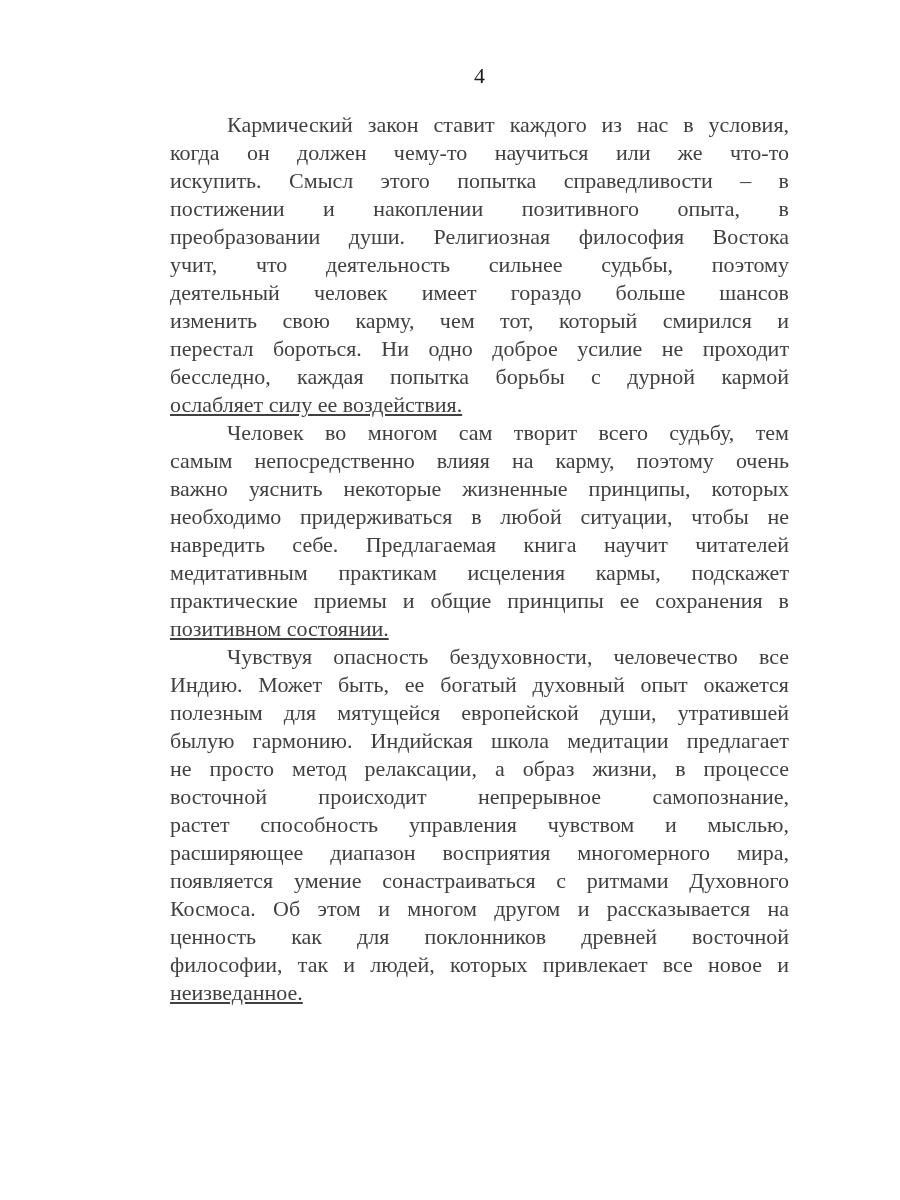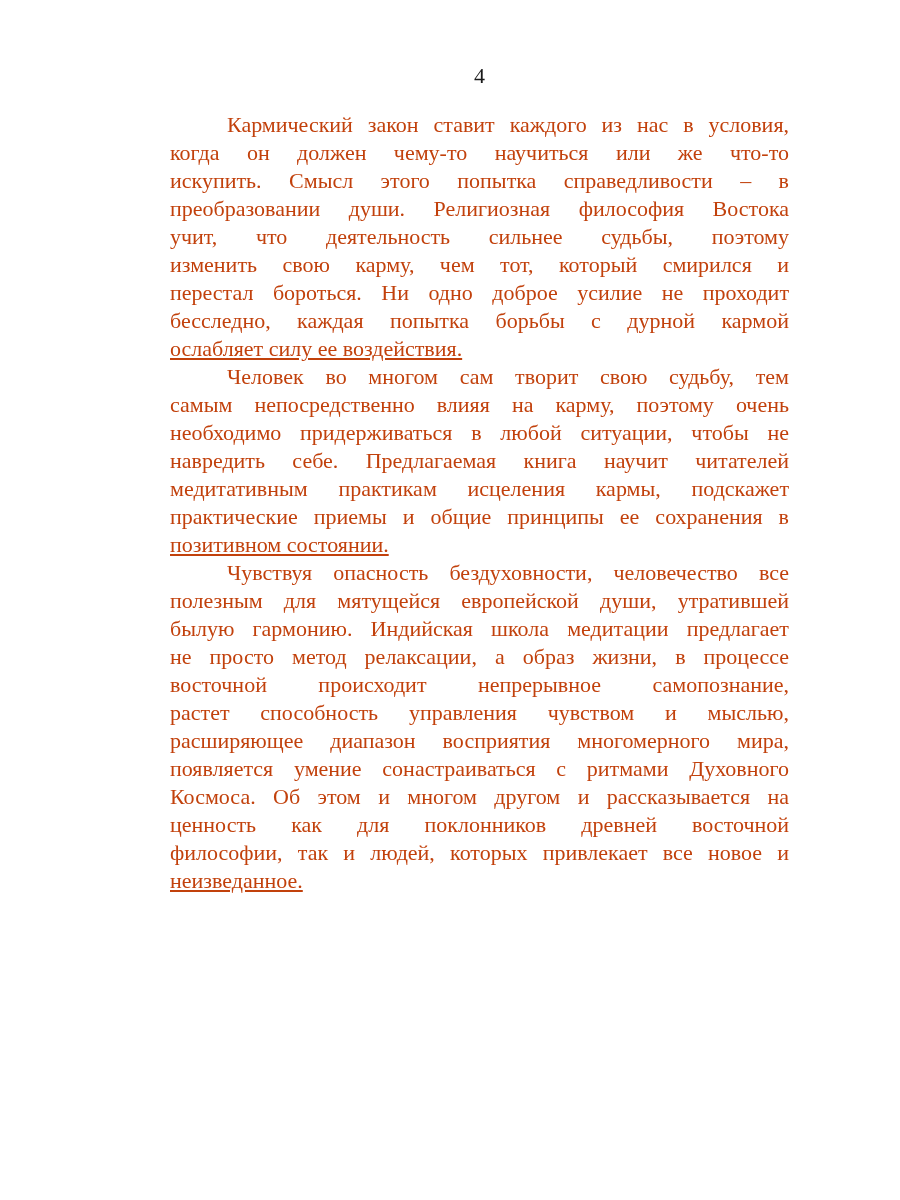--- a/index.html
+++ b/index.html
@@ -29,21 +29,21 @@
     line-height: 28px;
     color: #1a1a1a;
   }
   .text-block {
     position: absolute;
     top: 111px;
     left: 170px;
     width: 619px;
     font-size: 22px;
     line-height: 28px;
-    color: #c2410c;
+    color: #404040;
   }
   .paragraph {
     margin: 0;
     padding: 0;
   }
   .text-line {
     text-align: justify;
     text-align-last: justify;
     white-space: normal;
   }
@@ -58,38 +58,42 @@
 </head>
 <body>
 
 <div class="page">
   <div class="page-number">4</div>
   <div class="text-block" id="text-block">
       <div class="paragraph">
         <div class="text-line first-line">Кармический закон ставит каждого из нас в условия,</div>
         <div class="text-line">когда он должен чему-то научиться или же что-то</div>
         <div class="text-line">искупить. Смысл этого попытка справедливости – в</div>
+        <div class="text-line">постижении и накоплении позитивного опыта, в</div>
         <div class="text-line">преобразовании души. Религиозная философия Востока</div>
         <div class="text-line">учит, что деятельность сильнее судьбы, поэтому</div>
+        <div class="text-line">деятельный человек имеет гораздо больше шансов</div>
         <div class="text-line">изменить свою карму, чем тот, который смирился и</div>
         <div class="text-line">перестал бороться. Ни одно доброе усилие не проходит</div>
         <div class="text-line">бесследно, каждая попытка борьбы с дурной кармой</div>
         <div class="text-line last-line">ослабляет силу ее воздействия.</div>
       </div>
       <div class="paragraph">
-        <div class="text-line first-line">Человек во многом сам творит свою судьбу, тем</div>
+        <div class="text-line first-line">Человек во многом сам творит всего судьбу, тем</div>
         <div class="text-line">самым непосредственно влияя на карму, поэтому очень</div>
+        <div class="text-line">важно уяснить некоторые жизненные принципы, которых</div>
         <div class="text-line">необходимо придерживаться в любой ситуации, чтобы не</div>
         <div class="text-line">навредить себе. Предлагаемая книга научит читателей</div>
         <div class="text-line">медитативным практикам исцеления кармы, подскажет</div>
         <div class="text-line">практические приемы и общие принципы ее сохранения в</div>
         <div class="text-line last-line">позитивном состоянии.</div>
       </div>
       <div class="paragraph">
         <div class="text-line first-line">Чувствуя опасность бездуховности, человечество все</div>
+        <div class="text-line">Индию. Может быть, ее богатый духовный опыт окажется</div>
         <div class="text-line">полезным для мятущейся европейской души, утратившей</div>
         <div class="text-line">былую гармонию. Индийская школа медитации предлагает</div>
         <div class="text-line">не просто метод релаксации, а образ жизни, в процессе</div>
         <div class="text-line">восточной происходит непрерывное самопознание,</div>
         <div class="text-line">растет способность управления чувством и мыслью,</div>
         <div class="text-line">расширяющее диапазон восприятия многомерного мира,</div>
         <div class="text-line">появляется умение сонастраиваться с ритмами Духовного</div>
         <div class="text-line">Космоса. Об этом и многом другом и рассказывается на</div>
         <div class="text-line">ценность как для поклонников древней восточной</div>
         <div class="text-line">философии, так и людей, которых привлекает все новое и</div>

